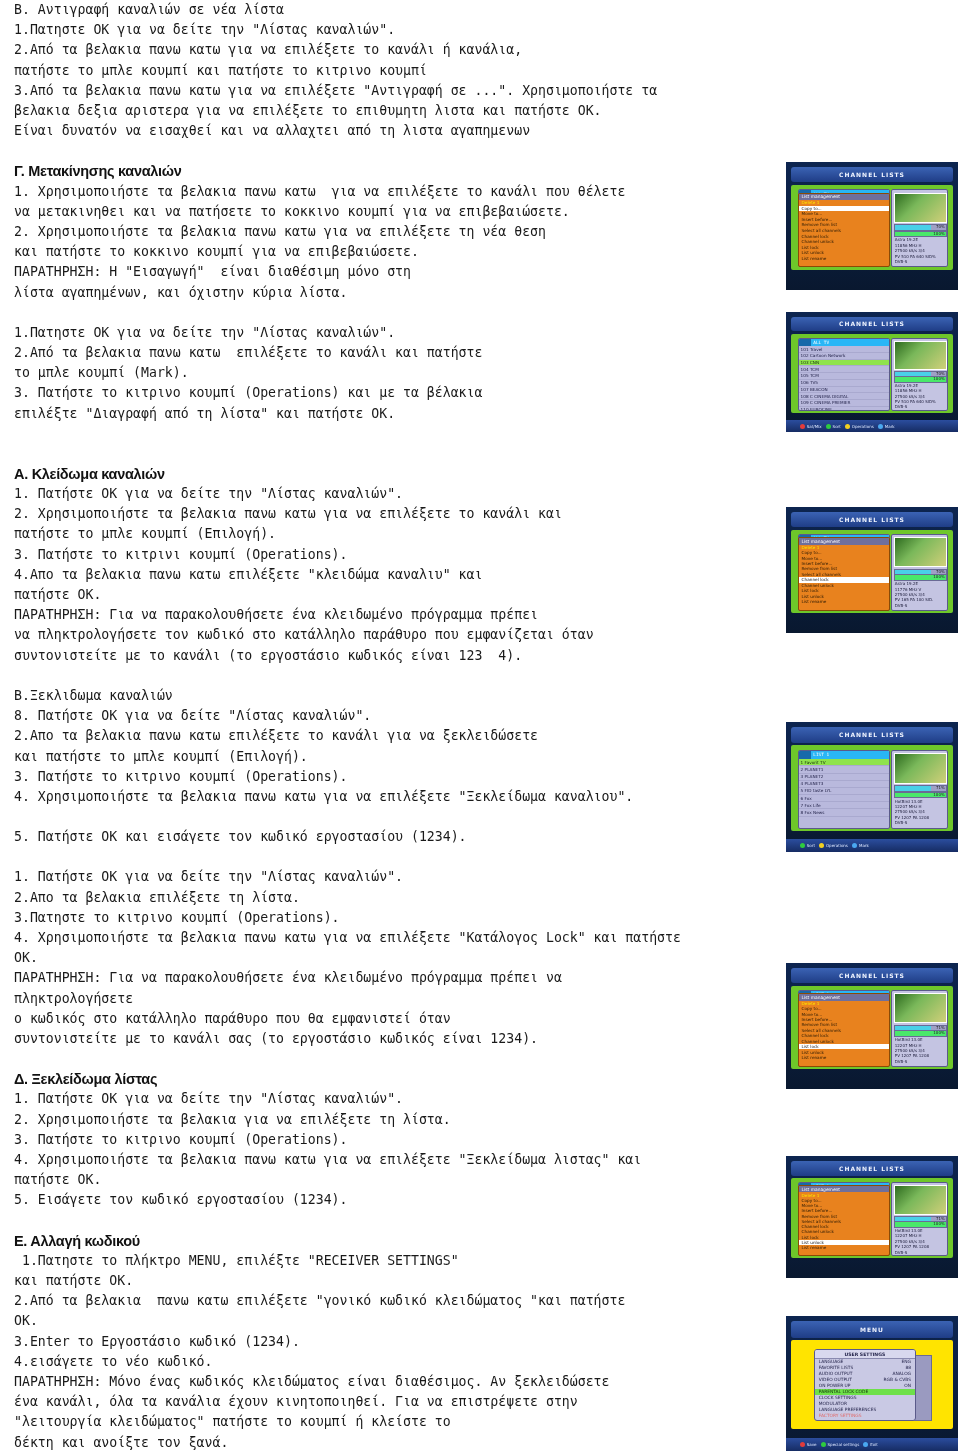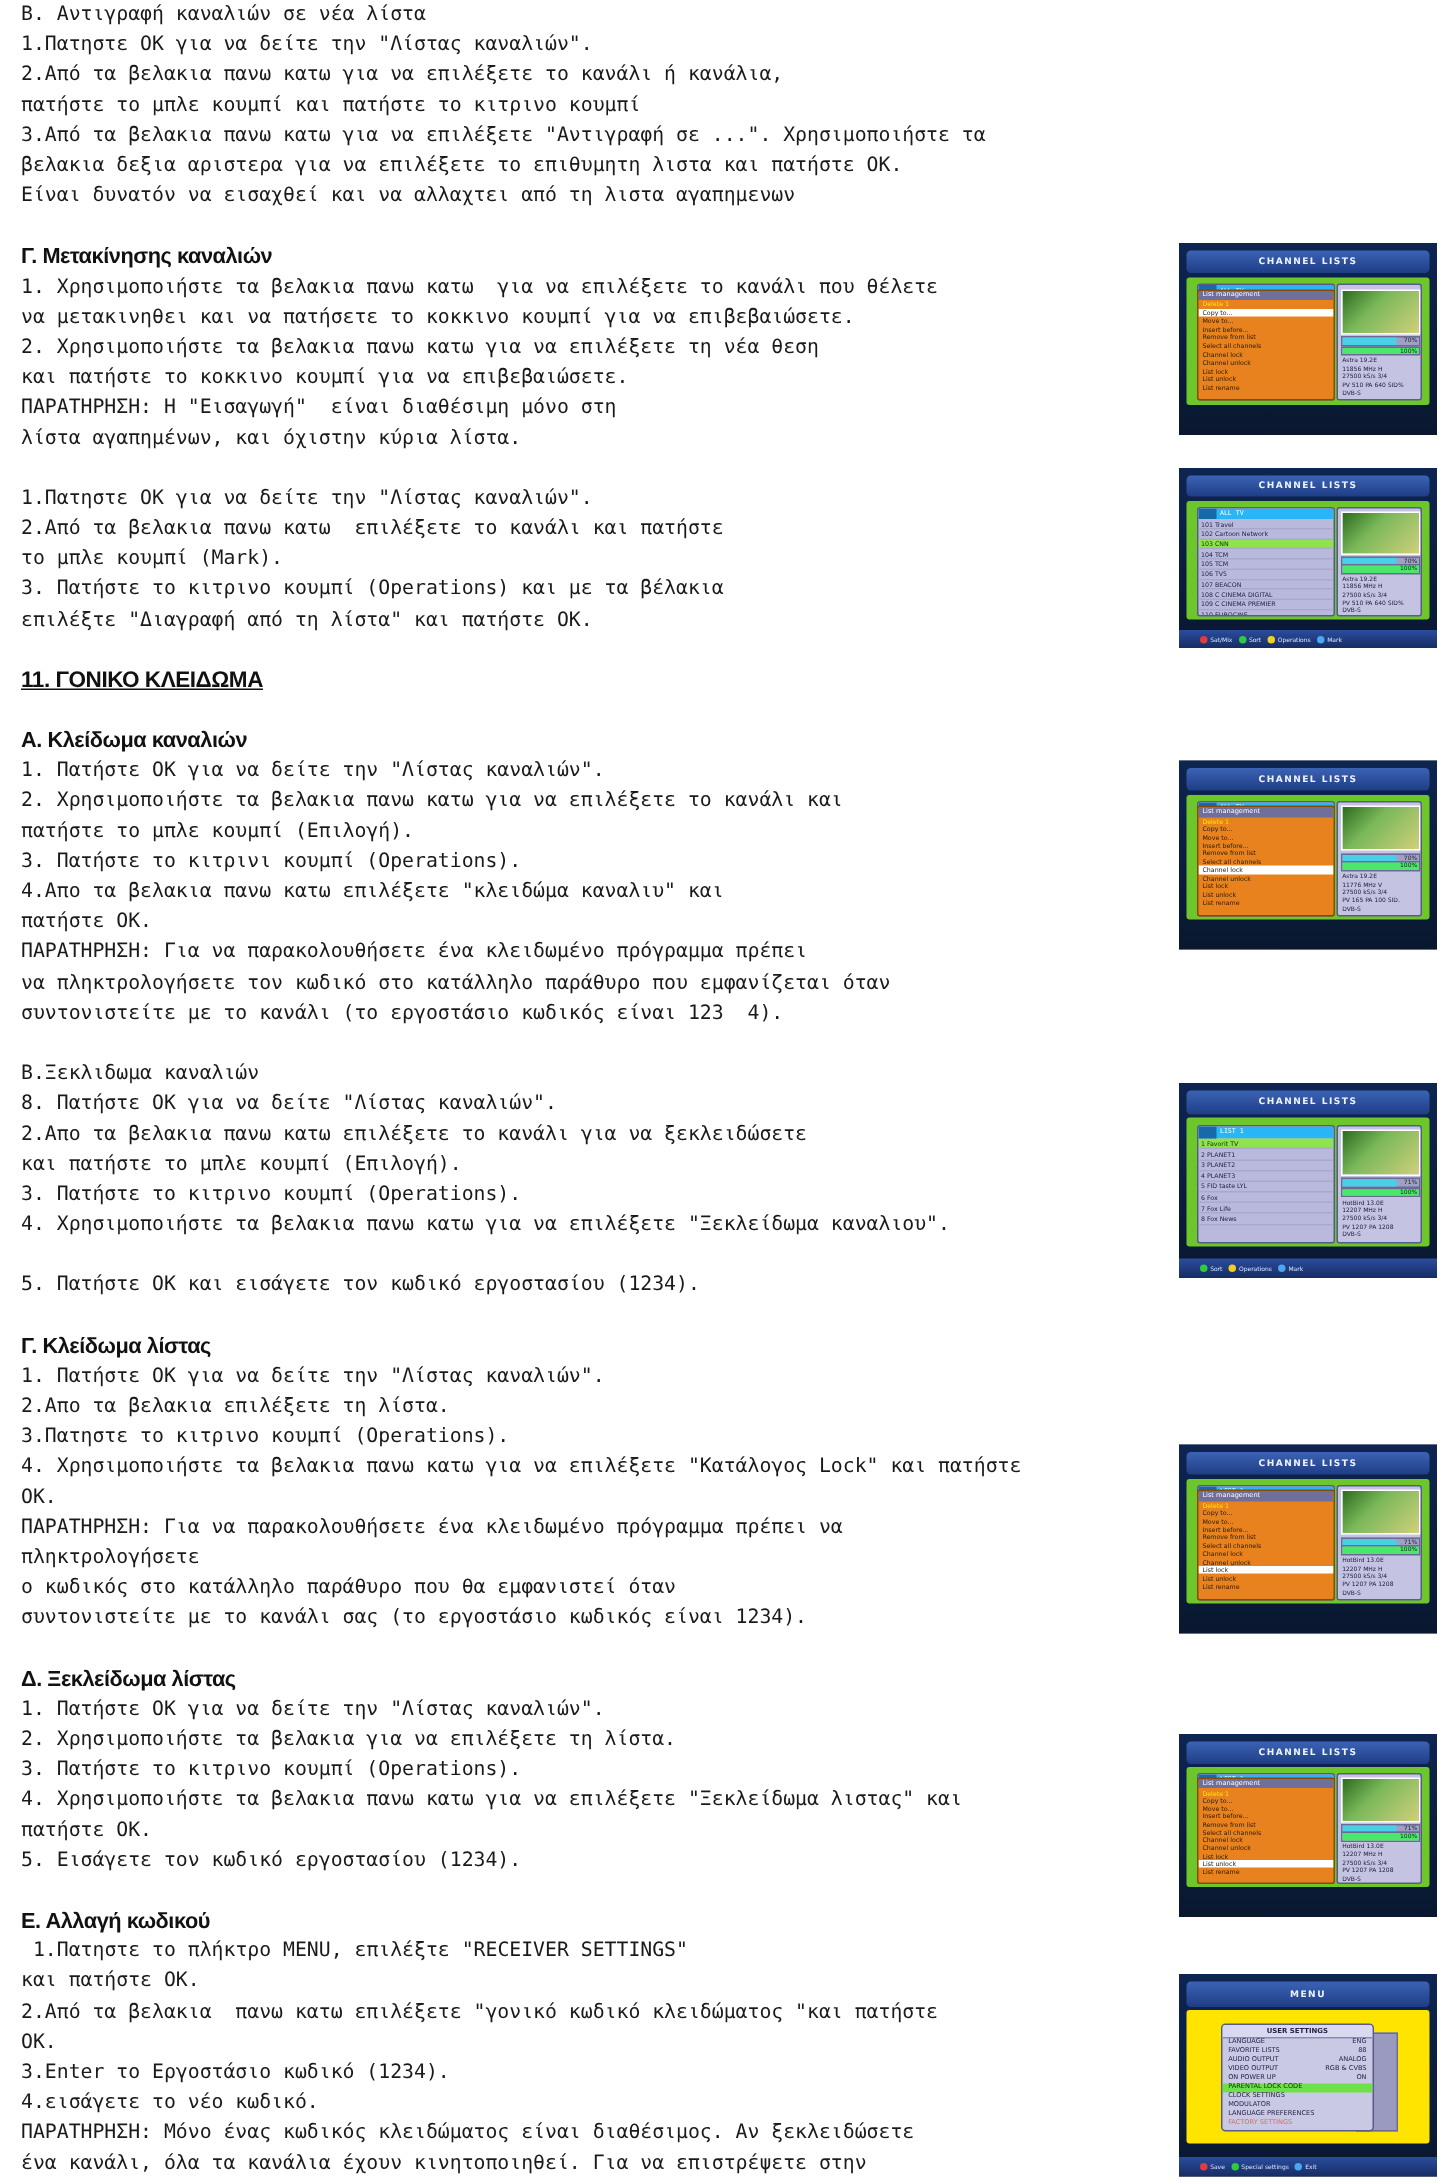--- a/index.html
+++ b/index.html
@@ -184,21 +184,20 @@
 και πατήστε το κοκκινο κουμπί για να επιβεβαιώσετε.
 ΠΑΡΑΤΗΡΗΣΗ: Η "Εισαγωγή"  είναι διαθέσιμη μόνο στη
 λίστα αγαπημένων, και όχιστην κύρια λίστα.</div>
       <div class="spacer-sm"></div>
       <div class="para">1.Πατηστε OK για να δείτε την "Λίστας καναλιών".
 2.Από τα βελακια πανω κατω  επιλέξετε το κανάλι και πατήστε
 το μπλε κουμπί (Mark).
 3. Πατήστε το κιτρινο κουμπί (Operations) και με τα βέλακια
 επιλέξτε "Διαγραφή από τη λίστα" και πατήστε OK.</div>
       <div class="spacer-sm"></div>
-      <div class="heading numbered">11. ΓΟΝΙΚΟ ΚΛΕΙΔΩΜΑ</div>
       <div class="spacer-sm"></div>
       <div class="heading">Α. Κλείδωμα καναλιών</div>
       <div class="para">1. Πατήστε OK για να δείτε την "Λίστας καναλιών".
 2. Χρησιμοποιήστε τα βελακια πανω κατω για να επιλέξετε το κανάλι και
 πατήστε το μπλε κουμπί (Επιλογή).
 3. Πατήστε το κιτρινι κουμπί (Operations).
 4.Απο τα βελακια πανω κατω επιλέξετε "κλειδώμα καναλιυ" και
 πατήστε OK.
 ΠΑΡΑΤΗΡΗΣΗ: Για να παρακολουθήσετε ένα κλειδωμένο πρόγραμμα πρέπει
 να πληκτρολογήσετε τον κωδικό στο κατάλληλο παράθυρο που εμφανίζεται όταν
@@ -206,21 +205,20 @@
       <div class="spacer-sm"></div>
       <div class="para">B.Ξεκλιδωμα καναλιών
 8. Πατήστε OK για να δείτε "Λίστας καναλιών".
 2.Απο τα βελακια πανω κατω επιλέξετε το κανάλι για να ξεκλειδώσετε
 και πατήστε το μπλε κουμπί (Επιλογή).
 3. Πατήστε το κιτρινο κουμπί (Operations).
 4. Χρησιμοποιήστε τα βελακια πανω κατω για να επιλέξετε "Ξεκλείδωμα καναλιου".</div>
       <div class="spacer-sm"></div>
       <div class="para">5. Πατήστε OK και εισάγετε τον κωδικό εργοστασίου (1234).</div>
       <div class="spacer-sm"></div>
-      <div class="heading">Γ. Κλείδωμα λίστας</div>
       <div class="para">1. Πατήστε OK για να δείτε την "Λίστας καναλιών".
 2.Απο τα βελακια επιλέξετε τη λίστα.
 3.Πατηστε το κιτρινο κουμπί (Operations).
 4. Χρησιμοποιήστε τα βελακια πανω κατω για να επιλέξετε "Κατάλογος Lock" και πατήστε
 OK.
 ΠΑΡΑΤΗΡΗΣΗ: Για να παρακολουθήσετε ένα κλειδωμένο πρόγραμμα πρέπει να
 πληκτρολογήσετε
 ο κωδικός στο κατάλληλο παράθυρο που θα εμφανιστεί όταν
 συντονιστείτε με το κανάλι σας (το εργοστάσιο κωδικός είναι 1234).</div>
       <div class="spacer-sm"></div>

